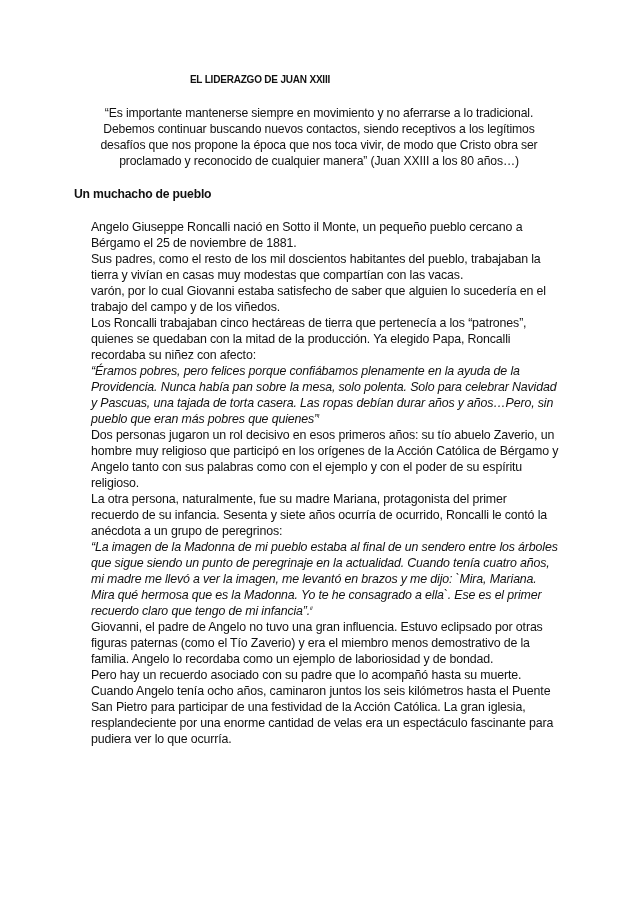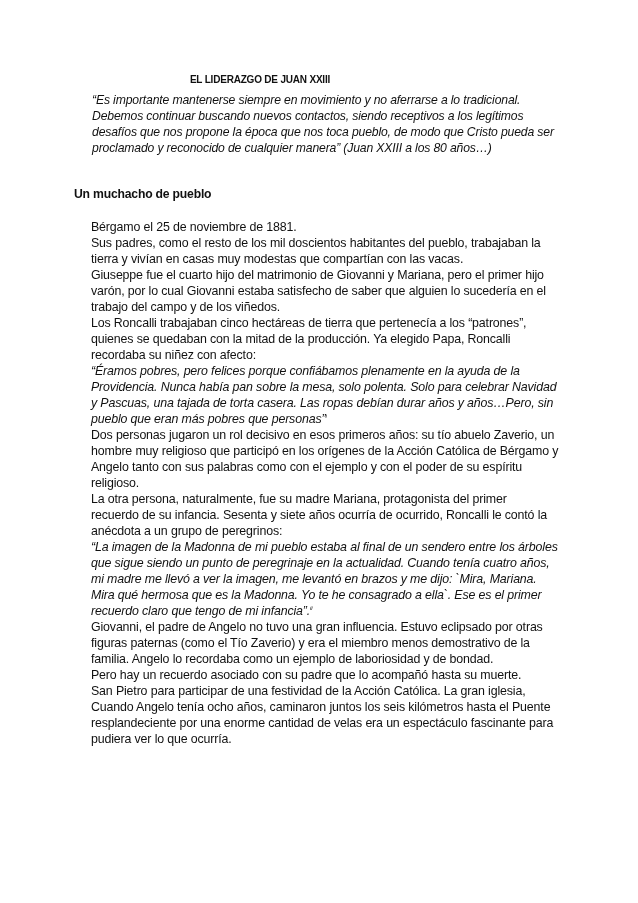--- a/index.html
+++ b/index.html
@@ -28,24 +28,24 @@
       top: 74px;
       left: 0;
       width: 520px;
       text-align: center;
       font-weight: bold;
       font-size: 10px;
       letter-spacing: -0.2px;
     }
     .epigraph {
       position: absolute;
-      top: 92px;
+      top: 105px;
       left: 92px;
       width: 454px;
-      font-style: italic;
+      text-align: center;
       font-size: 12.2px;
       line-height: 16px;
       letter-spacing: -0.15px;
     }
     .section-heading {
       position: absolute;
       top: 187px;
       left: 74px;
       font-weight: bold;
       font-size: 12.2px;
@@ -75,54 +75,54 @@
   </style>
 </head>
 <body>
 
 <div class="page">
   <div class="title">EL LIDERAZGO DE JUAN XXIII</div>
 
   <div class="epigraph">
     <span class="line">“Es importante mantenerse siempre en movimiento y no aferrarse a lo tradicional.</span>
     <span class="line">Debemos continuar buscando nuevos contactos, siendo receptivos a los legítimos</span>
-    <span class="line">desafíos que nos propone la época que nos toca pueblo, de modo que Cristo pueda ser</span>
+    <span class="line">desafíos que nos propone la época que nos toca vivir, de modo que Cristo obra ser</span>
     <span class="line">proclamado y reconocido de cualquier manera”  (Juan XXIII a los 80 años…)</span>
   </div>
 
   <div class="section-heading">Un muchacho de pueblo</div>
 
   <div class="body" id="body-text">
+      <span class="line"><span>Angelo Giuseppe Roncalli nació en Sotto il Monte, un pequeño pueblo cercano a</span></span>
       <span class="line"><span>Bérgamo el 25 de noviembre de 1881.</span></span>
       <span class="line"><span>Sus padres, como el resto de los mil doscientos habitantes del pueblo, trabajaban la</span></span>
       <span class="line"><span>tierra y vivían en casas muy modestas que compartían con las vacas.</span></span>
-      <span class="line"><span>Giuseppe fue el cuarto hijo del matrimonio de Giovanni y Mariana, pero el primer hijo</span></span>
       <span class="line"><span>varón, por lo cual Giovanni estaba satisfecho de saber que alguien lo sucedería en el</span></span>
       <span class="line"><span>trabajo del campo y de los viñedos.</span></span>
       <span class="line"><span>Los Roncalli trabajaban cinco hectáreas de  tierra que pertenecía a los “patrones”,</span></span>
       <span class="line"><span>quienes se quedaban con la mitad de la producción. Ya elegido Papa, Roncalli</span></span>
       <span class="line"><span>recordaba su niñez con afecto:</span></span>
       <span class="line italic"><span>“Éramos pobres, pero felices porque confiábamos plenamente en la ayuda de la</span></span>
       <span class="line italic"><span>Providencia. Nunca había pan sobre la mesa, solo polenta. Solo para celebrar Navidad</span></span>
       <span class="line italic"><span>y Pascuas, una tajada de torta casera. Las ropas debían durar años y años…Pero, sin</span></span>
-      <span class="line italic"><span>pueblo que eran más pobres que personas”</span><sup>i</sup></span>
+      <span class="line italic"><span>pueblo que eran más pobres que quienes”</span><sup>i</sup></span>
       <span class="line"><span>Dos personas jugaron un rol decisivo en esos primeros años: su tío abuelo Zaverio, un</span></span>
       <span class="line"><span>hombre muy religioso que participó en los orígenes de la Acción Católica de Bérgamo y</span></span>
       <span class="line"><span>Angelo tanto con sus palabras como con el ejemplo y con el poder de su espíritu</span></span>
       <span class="line"><span>religioso.</span></span>
       <span class="line"><span>La otra persona, naturalmente, fue su madre Mariana, protagonista del primer</span></span>
       <span class="line"><span>recuerdo de su infancia.  Sesenta y siete años ocurría de ocurrido, Roncalli le contó la</span></span>
       <span class="line"><span>anécdota a un grupo de peregrinos:</span></span>
       <span class="line italic"><span>“La imagen de la Madonna de mi pueblo estaba al final de un sendero entre los árboles</span></span>
       <span class="line italic"><span>que sigue siendo un punto de peregrinaje en la actualidad. Cuando tenía cuatro años,</span></span>
       <span class="line italic"><span>mi madre me llevó a ver la imagen, me levantó en brazos y me dijo: `Mira, Mariana.</span></span>
       <span class="line italic"><span>Mira qué hermosa que es la Madonna. Yo te he consagrado a ella`. Ese es el primer</span></span>
       <span class="line italic"><span>recuerdo claro que tengo de mi infancia”.</span><sup>ii</sup></span>
       <span class="line"><span>Giovanni, el padre de Angelo no tuvo una gran influencia. Estuvo eclipsado por otras</span></span>
       <span class="line"><span>figuras paternas (como el Tío Zaverio) y era el miembro menos demostrativo de la</span></span>
       <span class="line"><span>familia.  Angelo lo recordaba como un ejemplo de laboriosidad y de bondad.</span></span>
       <span class="line"><span>Pero hay un recuerdo asociado con su padre que lo acompañó hasta su muerte.</span></span>
+      <span class="line"><span>Cuando Angelo tenía ocho años, caminaron juntos los seis kilómetros hasta el Puente</span></span>
       <span class="line"><span>San Pietro para participar de una festividad de la Acción Católica.  La gran iglesia,</span></span>
-      <span class="line"><span>Cuando Angelo tenía ocho años, caminaron juntos los seis kilómetros hasta el Puente</span></span>
       <span class="line"><span>resplandeciente por una enorme cantidad de velas era un espectáculo fascinante para</span></span>
       <span class="line"><span>pudiera ver lo que ocurría.</span></span>
     </div>
 </div>
 
 </body></html>

